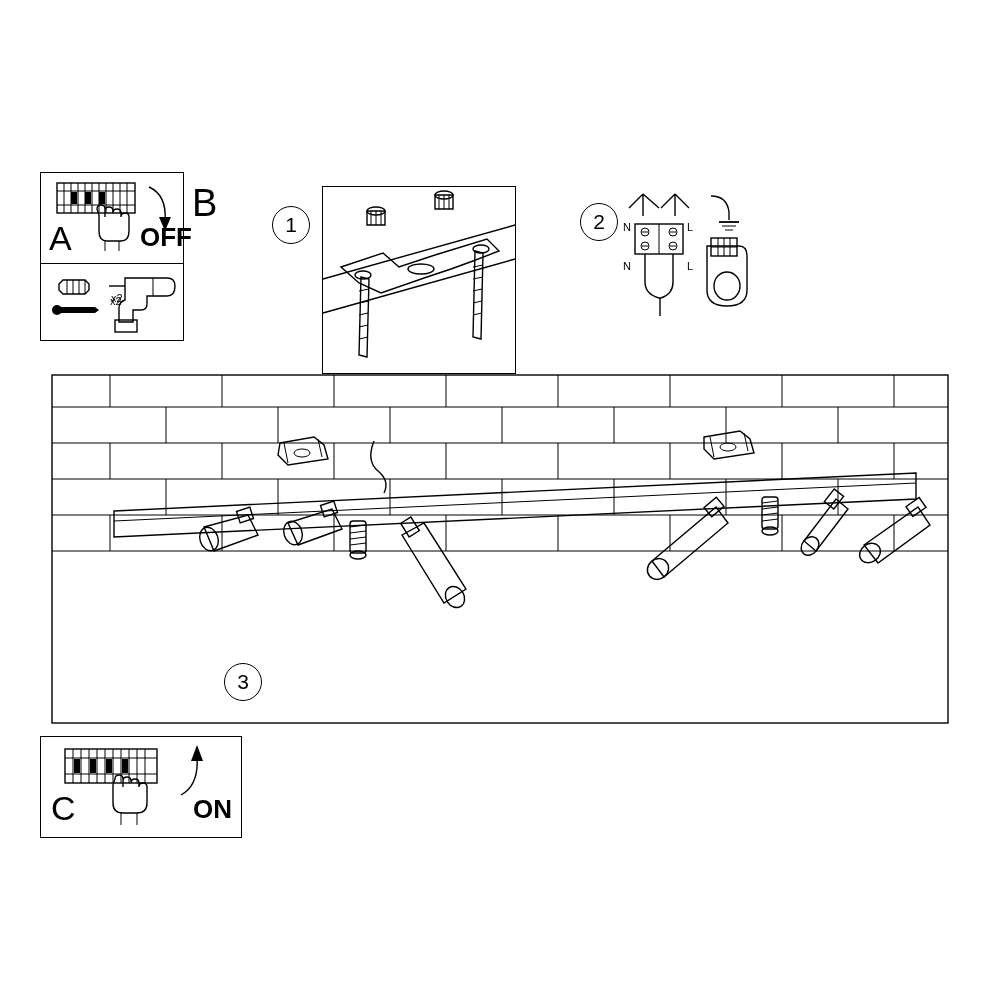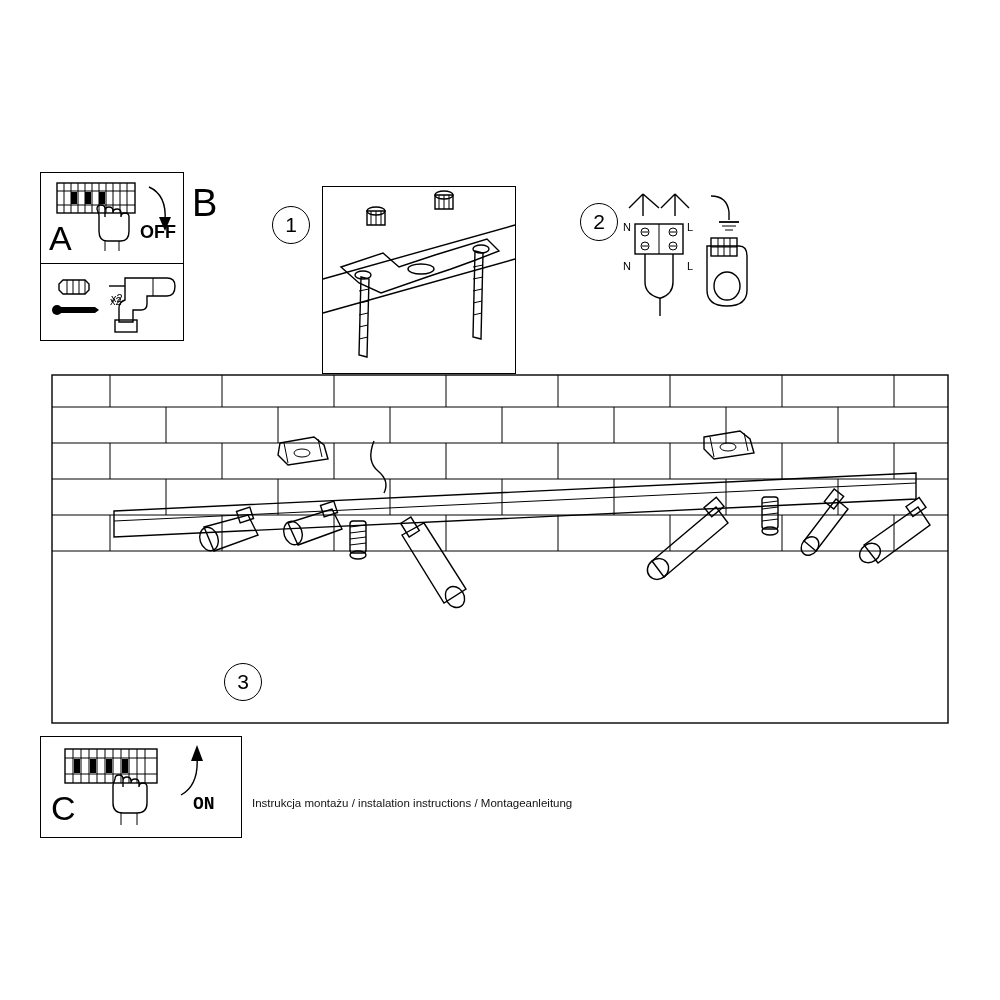--- a/index.html
+++ b/index.html
@@ -18,21 +18,21 @@
     background: #ffffff;
     overflow: hidden;
   }
   .abs { position: absolute; }
   .label-big {
     font-size: 34px;
     font-weight: 400;
     letter-spacing: 0.5px;
   }
   .label-mid {
-    font-size: 18px;
+    font-size: 26px;
     font-weight: 700;
   }
   .label-tiny {
     font-size: 11px;
   }
   .caption {
     font-size: 11.5px;
     line-height: 1.55;
     color: #111;
   }
@@ -394,20 +394,19 @@
         <path class="ln" d="M72 48 L72 66 Q72 76 82 76 L96 76 Q106 76 106 66 L106 50 Q106 46 102 46 Q98 46 98 50 L98 46 Q98 42 94 42 Q90 42 90 46 L90 44 Q90 40 86 40 Q82 40 82 44 L82 50 L82 42 Q82 38 78 38 Q74 38 74 42 Z"></path>
         <line class="ln-thin" x1="80" y1="76" x2="80" y2="88"></line>
         <line class="ln-thin" x1="96" y1="76" x2="96" y2="88"></line>
       </g>
       <g>
         <path class="ln" d="M140 58 Q158 48 156 20"></path>
         <path class="fillb" d="M150 24 L162 24 L156 8 Z"></path>
       </g>
     </svg>
     <div class="abs label-big" style="left:10px; top:52px;">C</div>
-    <div class="abs label-mid" style="left:152px; top:57px;font-family:Liberation Mono, monospace;">ON</div>
+    <div class="abs label-mid" style="left:152px; top:57px;">ON</div>
   </div>
 
   <div class="abs caption" style="left:252px; top:795px; width:520px;">
-    <div>Instrukcja montażu / instalation instructions / Montageanleitung</div>
   </div>
 
 </div>
 
 </body></html>

